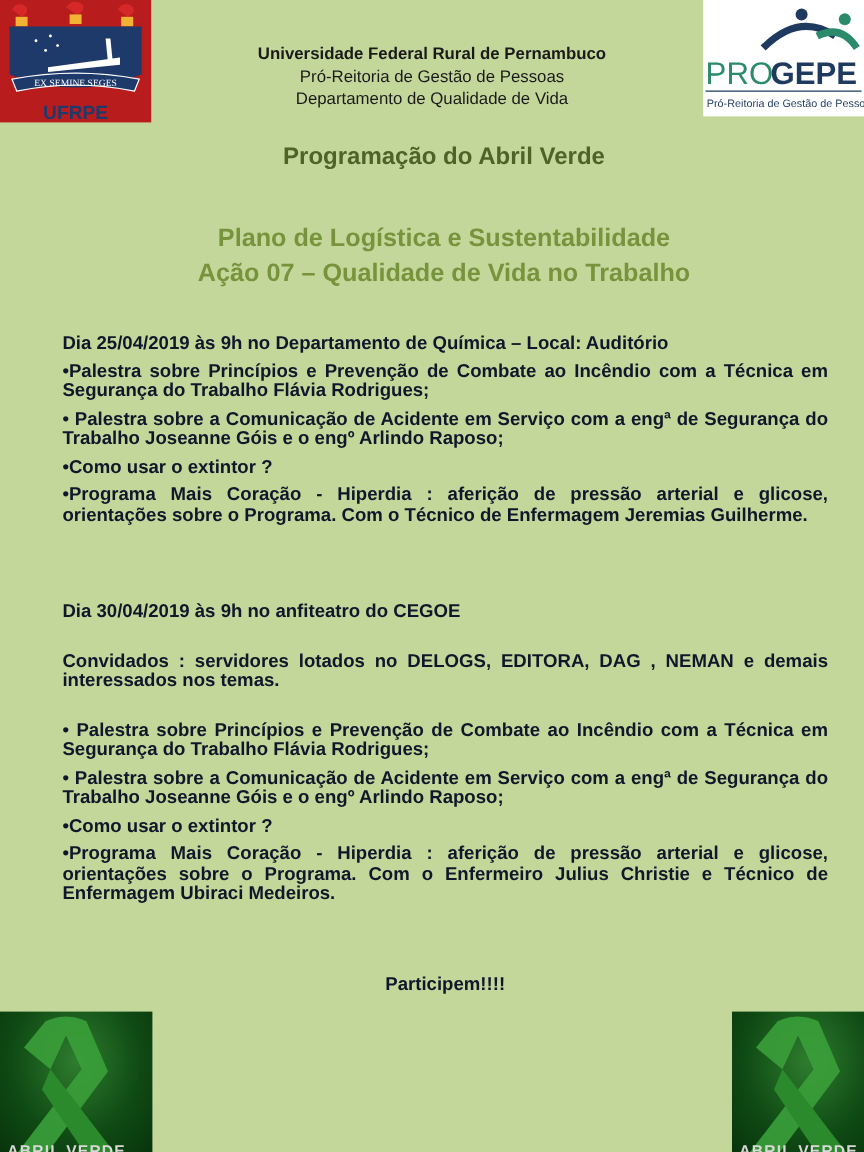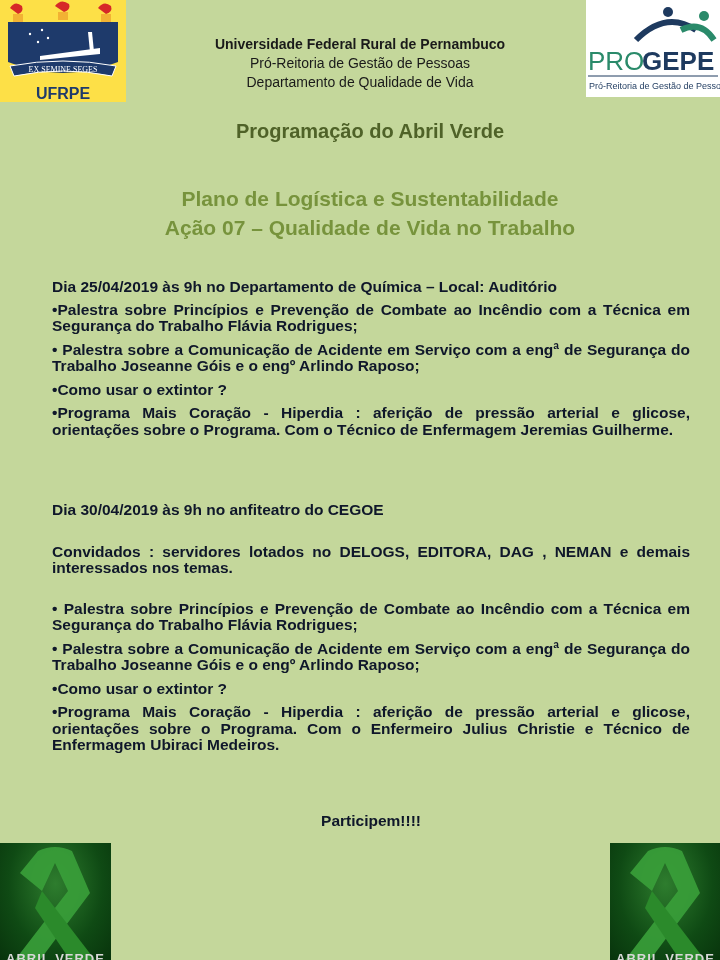--- a/index.html
+++ b/index.html
@@ -1,26 +1,26 @@
 <!DOCTYPE html>
 <html><head>
 <meta charset="utf-8">
 <style>
   html,body{margin:0;padding:0;}
   body{width:720px;height:960px;background:#c4d79b;position:relative;overflow:hidden;font-family:"Liberation Sans",sans-serif;}
-  .logo-left{position:absolute;left:0;top:0;width:126px;height:102px;background:#fde047;}
+  .logo-left{position:absolute;left:0;top:0;width:126px;height:102px;background:#b91c1c;}
   .logo-right{position:absolute;left:586px;top:0;width:152px;height:97px;background:#fff;}
   .hdr{position:absolute;left:150px;top:10px;width:420px;text-align:center;color:#1a1a1a;font-size:14px;line-height:19px;margin-top:25px;}
   .hdr .b{font-weight:bold;}
   .title{position:absolute;left:0;width:740px;text-align:center;font-weight:bold;}
   .t1{top:120px;font-size:20px;color:#4f6228;}
   .t2{top:184px;font-size:21px;color:#77933c;line-height:29px;}
   .body{position:absolute;left:52px;width:638px;color:#0f172a;font-weight:bold;font-size:15.5px;line-height:16.5px;}
   .para{text-align:justify;margin:0 0 7px 0;}
-  .ribbon{position:absolute;top:843px;width:111px;height:117px;background:radial-gradient(ellipse at 50% 35%,#2e7d2e 0%,#0f4a14 60%,#08340c 100%);}
+  .ribbon{position:absolute;top:843px;width:111px;height:117px;background:radial-gradient(ellipse at 50% 35%,#2e7d2e 0%,#0f4a14 60%,#08340c 100%);padding-left:16px;}
   .rb-left{left:0;}
   .rb-right{left:610px;}
   .ribbon svg{position:absolute;left:0;top:0;}
   .ribbon-text{position:absolute;bottom:-6px;left:0;width:111px;text-align:center;color:#d8d8d8;font-weight:bold;font-size:13px;letter-spacing:1px;}
 </style>
 </head>
 <body>
 
 <div class="logo-left">
   <svg width="126" height="102" viewBox="0 0 126 102">

